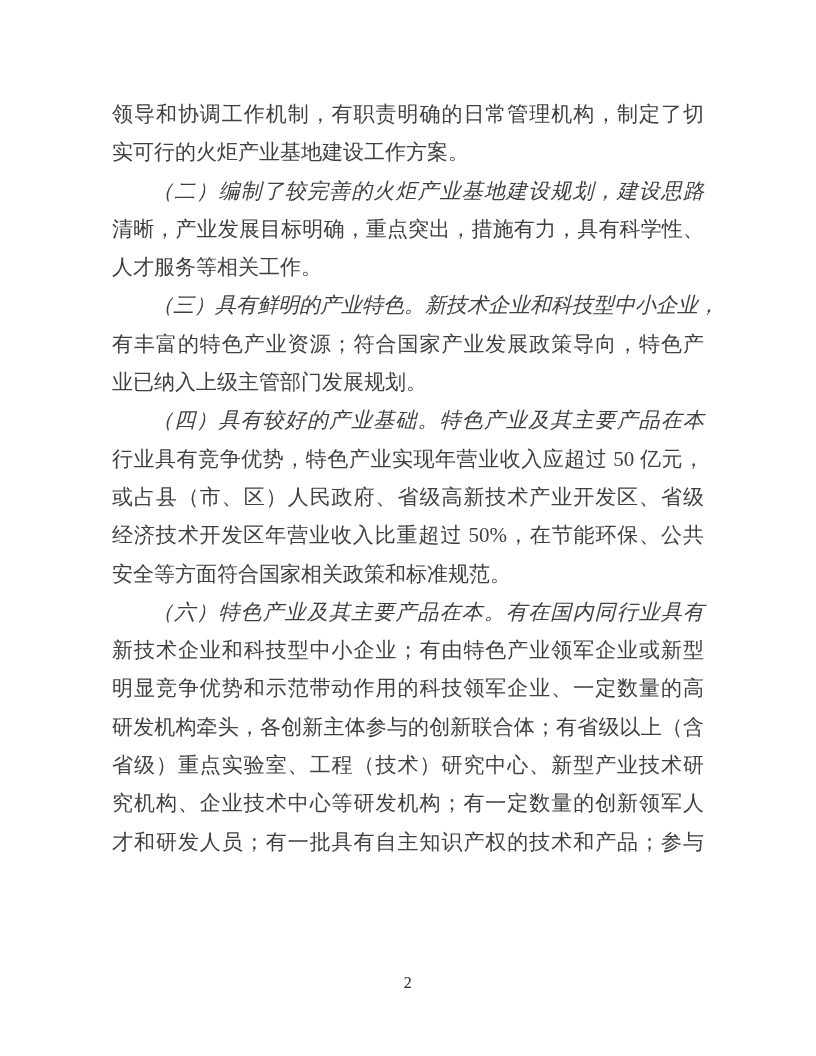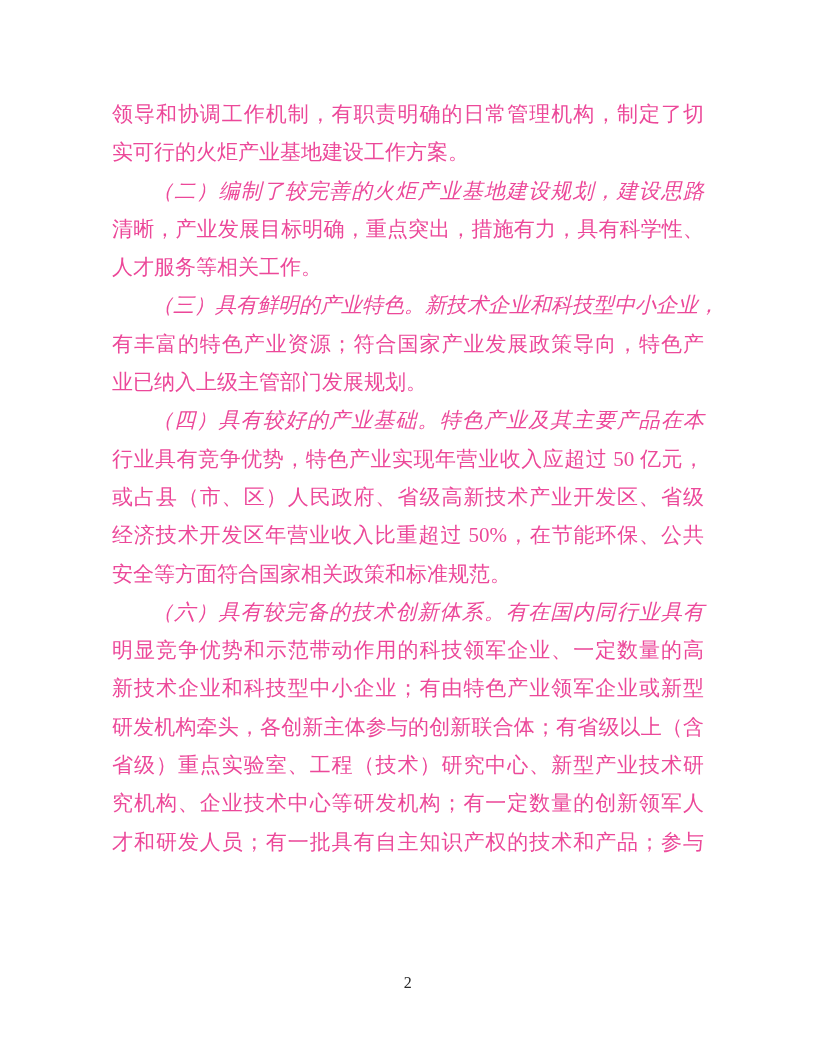--- a/index.html
+++ b/index.html
@@ -17,21 +17,21 @@
   .page {
     position: absolute;
     inset: 0;
     background: #ffffff;
   }
   .doc-body {
     position: absolute;
     left: 112px;
     top: 95px;
     width: 592px;
-    color: #ec4899;
+    color: #404040;
   }
   .paragraph {
     margin: 0;
     padding: 0;
   }
   .line {
     height: 38.3px;
     line-height: 38.3px;
     font-size: 21px;
     white-space: nowrap;
@@ -77,23 +77,23 @@
         <div class="line final">业已纳入上级主管部门发展规划。</div>
       </div>
       <div class="paragraph">
         <div class="line indent">（四）具有较好的产业基础。特色产业及其主要产品在本</div>
         <div class="line">行业具有竞争优势，特色产业实现年营业收入应超过 50 亿元，</div>
         <div class="line">或占县（市、区）人民政府、省级高新技术产业开发区、省级</div>
         <div class="line">经济技术开发区年营业收入比重超过 50%，在节能环保、公共</div>
         <div class="line final">安全等方面符合国家相关政策和标准规范。</div>
       </div>
       <div class="paragraph">
-        <div class="line indent">（六）具有较完备的技术创新体系。有在国内同行业具有</div>
+        <div class="line indent">（六）特色产业及其主要产品在本。有在国内同行业具有</div>
+        <div class="line">新技术企业和科技型中小企业；有由特色产业领军企业或新型</div>
         <div class="line">明显竞争优势和示范带动作用的科技领军企业、一定数量的高</div>
-        <div class="line">新技术企业和科技型中小企业；有由特色产业领军企业或新型</div>
         <div class="line">研发机构牵头，各创新主体参与的创新联合体；有省级以上（含</div>
         <div class="line">省级）重点实验室、工程（技术）研究中心、新型产业技术研</div>
         <div class="line">究机构、企业技术中心等研发机构；有一定数量的创新领军人</div>
         <div class="line">才和研发人员；有一批具有自主知识产权的技术和产品；参与</div>
       </div>
     </div>
   <div class="page-number">2</div>
 </div>
 
 </body></html>

